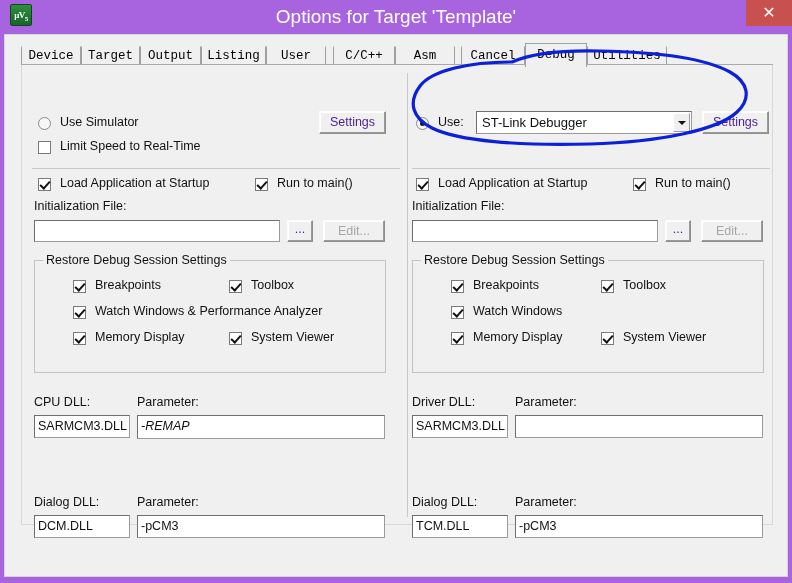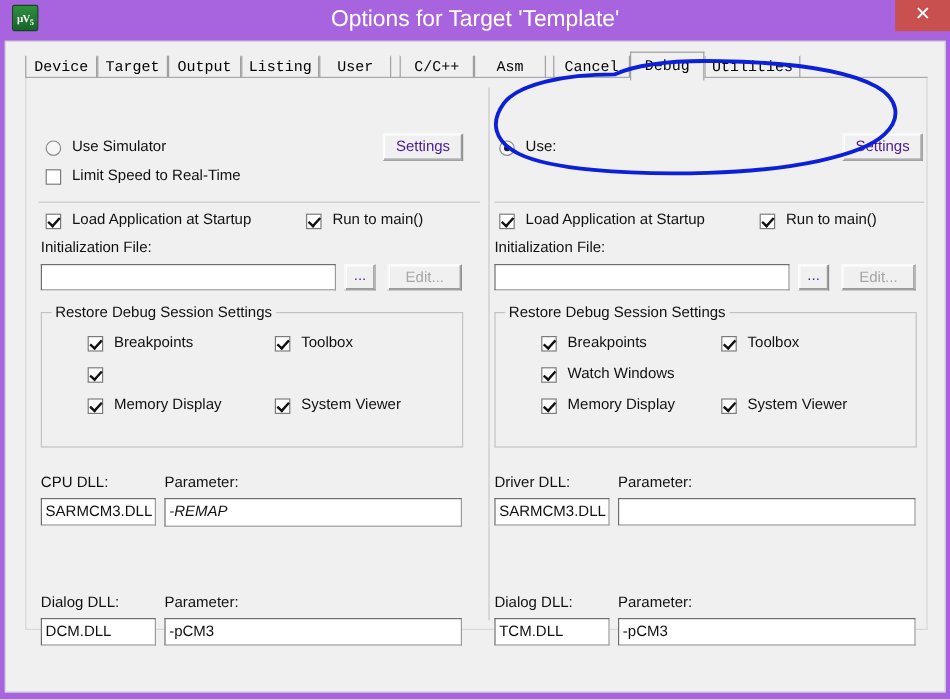--- a/index.html
+++ b/index.html
@@ -337,39 +337,44 @@
       <div class="btn dim" style="left:301px; top:155px; width:62px; height:22px; line-height:20px;">Edit...</div>
 
       <div class="group" style="left:12px; top:195px; width:352px; height:113px;">
         <div class="group-title">Restore Debug Session Settings</div>
         <div class="cbox checked" style="left:38px; top:19px;"></div>
         <div class="lbl" style="left:60px; top:17px;">Breakpoints</div>
         <div class="cbox checked" style="left:194px; top:19px;"></div>
         <div class="lbl" style="left:216px; top:17px;">Toolbox</div>
 
         <div class="cbox checked" style="left:38px; top:45px;"></div>
+        <div class="lbl" style="left:60px; top:43px;">Watch Windows &amp; Performance Analyzer</div>
 
         <div class="cbox checked" style="left:38px; top:71px;"></div>
         <div class="lbl" style="left:60px; top:69px;">Memory Display</div>
         <div class="cbox checked" style="left:194px; top:71px;"></div>
         <div class="lbl" style="left:216px; top:69px;">System Viewer</div>
       </div>
 
       <div class="lbl" style="left:12px; top:330px;">CPU DLL:</div>
       <div class="lbl" style="left:115px; top:330px;">Parameter:</div>
       <div class="tbox" style="left:12px; top:350px; width:96px; height:23px; line-height:21px;">SARMCM3.DLL</div>
       <div class="tbox" style="left:115px; top:350px; width:248px; height:24px; line-height:21px;font-style:italic;">-REMAP</div>
 
       <div class="lbl" style="left:12px; top:430px;">Dialog DLL:</div>
       <div class="lbl" style="left:115px; top:430px;">Parameter:</div>
       <div class="tbox" style="left:12px; top:450px; width:96px; height:23px; line-height:21px;">DCM.DLL</div>
       <div class="tbox" style="left:115px; top:450px; width:248px; height:23px; line-height:21px;">-pCM3</div>
 
       <div class="radio checked" style="left:394px; top:52px;"></div>
       <div class="lbl" style="left:416px; top:50px;">Use:</div>
+      <div class="combo" style="left:454px; top:46px; width:216px; height:23px;">
+        <div class="combo-text" style="line-height:21px;">ST-Link Debugger</div>
+        <div class="combo-arrow"></div>
+      </div>
       <div class="btn" style="left:680px; top:46px; width:67px; height:23px; line-height:21px;">Settings</div>
 
       <div class="hsep" style="left:390px; top:103px; width:358px;"></div>
 
       <div class="cbox checked" style="left:394px; top:113px;"></div>
       <div class="lbl" style="left:416px; top:111px;">Load Application at Startup</div>
       <div class="cbox checked" style="left:611px; top:113px;"></div>
       <div class="lbl" style="left:633px; top:111px;">Run to main()</div>
 
       <div class="lbl" style="left:390px; top:134px;">Initialization File:</div>

